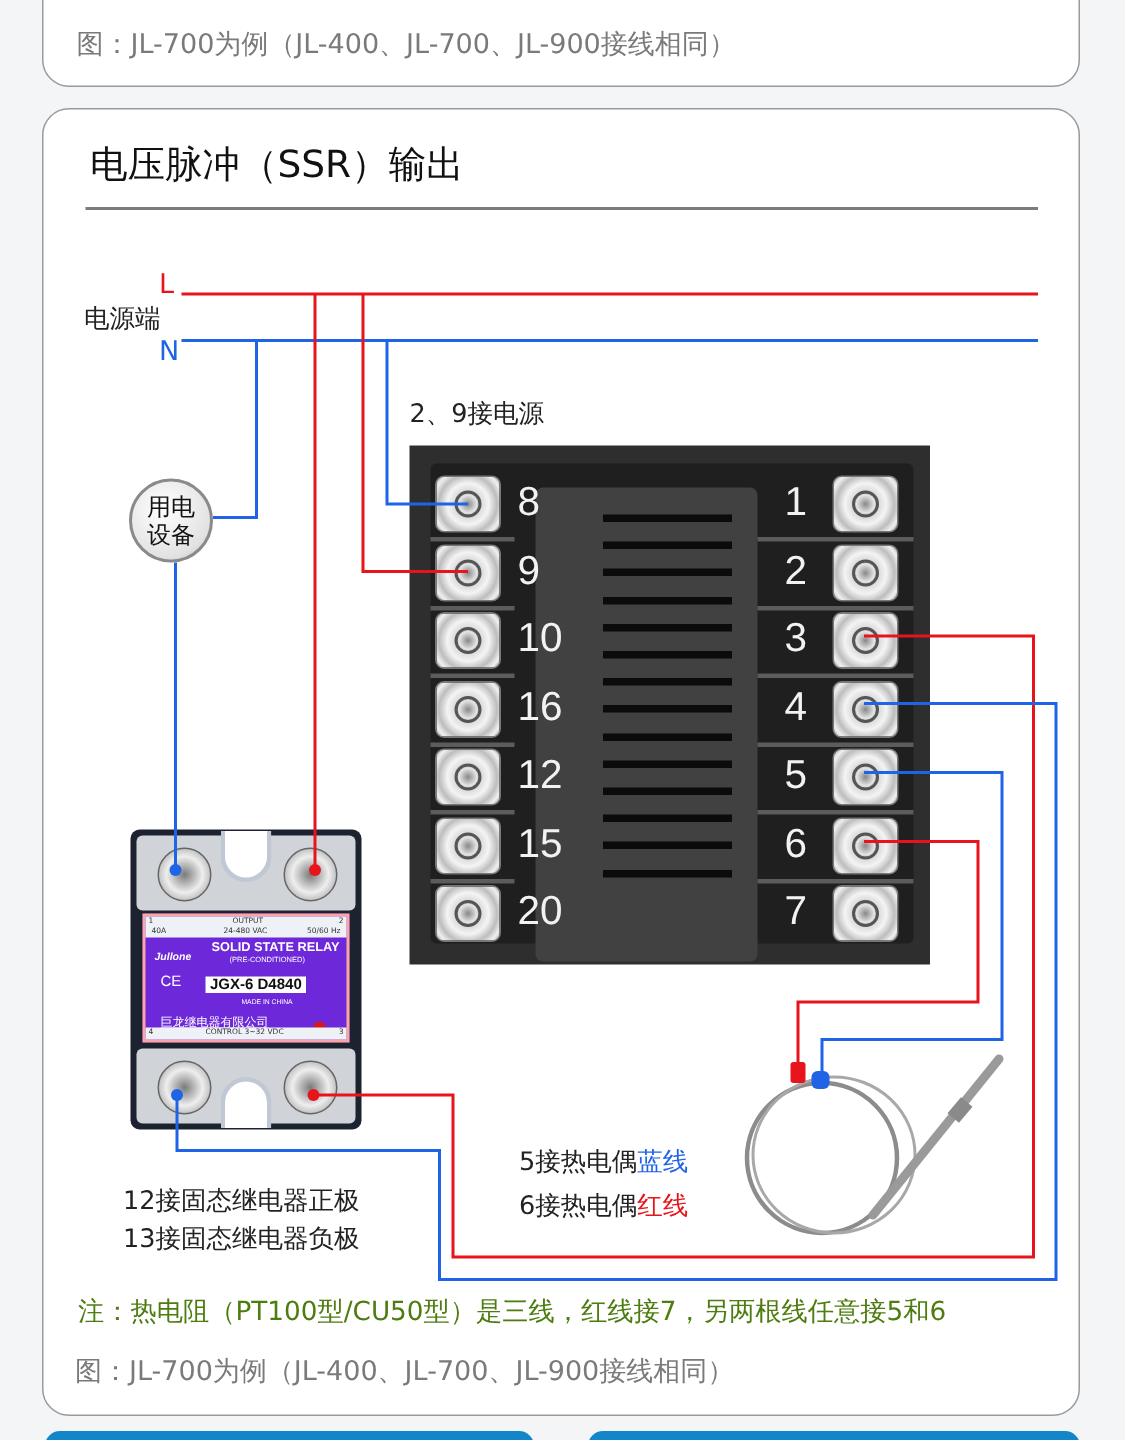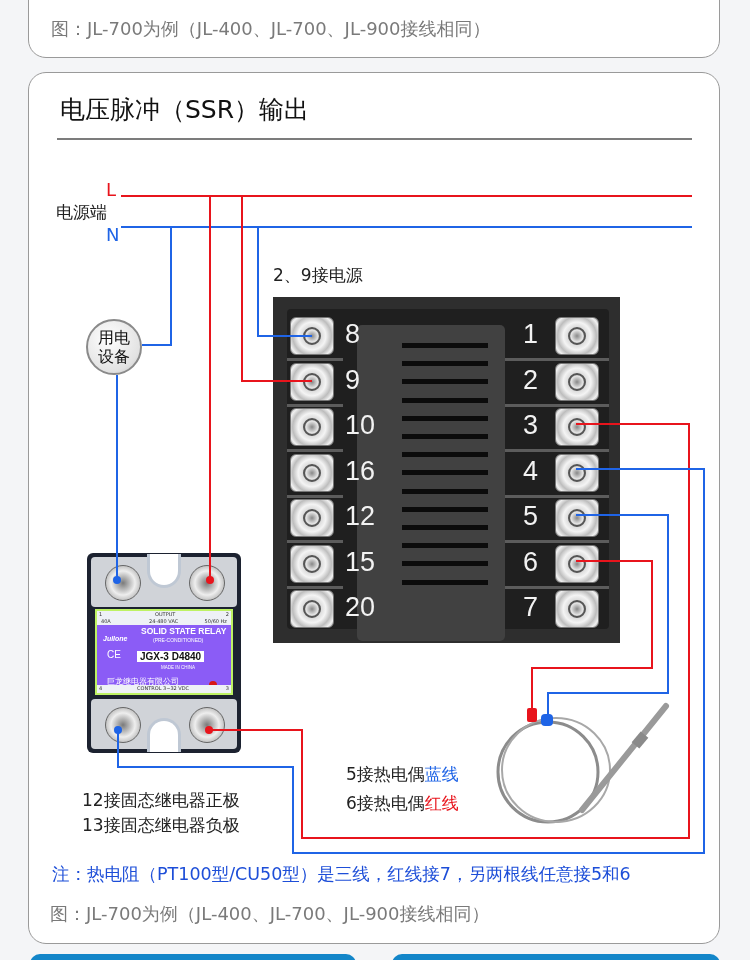--- a/index.html
+++ b/index.html
@@ -7,21 +7,21 @@
          font-family:"DejaVu Sans","Liberation Sans",sans-serif; }
   .card { position:absolute; background:#ffffff; border:1.5px solid #9a9a9a; border-radius:18px; box-sizing:border-box; }
   #card-top { left:28px; top:-30px; width:692px; height:88px; }
   #card-main { left:28px; top:72px; width:692px; height:872px; }
   .caption { position:absolute; color:#7a7a7a; font-size:18px; white-space:nowrap; }
   .title { position:absolute; left:60px; top:93px; font-size:25px; color:#111; white-space:nowrap; }
   .title-rule { position:absolute; left:57px; top:138px; width:635px; height:2px; background:#7c7c7c; }
   .lbl { position:absolute; font-size:17px; color:#222; white-space:nowrap; }
   .blue-t { color:#1f64e6; }
   .red-t { color:#e8141c; }
-  .note { position:absolute; left:52px; top:862px; font-size:17.5px; color:#1d4ed8; white-space:nowrap; }
+  .note { position:absolute; left:52px; top:862px; font-size:17.5px; color:#4d7c0f; white-space:nowrap; }
   .bottom-tab { position:absolute; top:954px; height:20px; background:#1386c9; border-radius:10px 10px 0 0; }
   svg { position:absolute; left:0; top:0; }
   .load-circle { position:absolute; left:86px; top:319px; width:56px; height:56px; border-radius:50%;
      background:radial-gradient(circle at 40% 35%, #ffffff 0%, #e2e2e2 70%, #bdbdbd 100%);
      border:2px solid #8a8a8a; box-sizing:border-box; display:flex; flex-direction:column;
      align-items:center; justify-content:center; font-size:16px; line-height:19px; color:#111; }
   .controller { position:absolute; left:273px; top:297px; width:347px; height:346px; background:#2e2e2e; }
   .ctrl-inner { position:absolute; left:14px; top:12px; width:322px; height:320px; background:#1f1f1f; border-radius:4px; }
   .vent-panel { position:absolute; left:70px; top:16px; width:148px; height:316px; background:#414141; border-radius:5px; }
   .vent { position:absolute; left:45px; width:86px; height:5px; background:#0b0b0b; }
@@ -31,21 +31,21 @@
   .term::before { content:""; position:absolute; left:12px; top:9px; width:18px; height:18px; border-radius:50%;
      border:2px solid #555; box-sizing:border-box; background:radial-gradient(circle,#888 0%,#e5e5e5 60%,#777 100%); }
   .tnum { position:absolute; color:#f2f2f2; font-size:27px; font-family:"Liberation Sans",sans-serif; }
   .row-sep { position:absolute; height:3px; background:#5c5c5c; }
   .ssr { position:absolute; left:87px; top:553px; width:154px; height:200px; background:#1c2230; border-radius:6px; }
   .ssr-top, .ssr-bot { position:absolute; left:4px; width:146px; height:50px; background:#d0d3d8; border-radius:4px; }
   .ssr-top { top:4px; } .ssr-bot { top:146px; }
   .ssr-screw { position:absolute; width:34px; height:34px; border-radius:50%; top:8px;
      background:radial-gradient(circle,#7a7a7a 0%,#eee 50%,#8a8a8a 100%); border:1px solid #666; }
   .ssr-notch { position:absolute; left:56px; width:34px; height:34px; border-radius:17px; background:#ffffff; border:3px solid #bfc8d4; box-sizing:border-box; }
-  .ssr-label { position:absolute; left:8px; top:56px; width:138px; height:86px; background:#8b5cf6; border:2px solid #bef264; box-sizing:border-box; }
+  .ssr-label { position:absolute; left:8px; top:56px; width:138px; height:86px; background:#6d28d9; border:2px solid #fca5a5; box-sizing:border-box; }
   .ssr-strip { position:absolute; left:0; width:100%; height:14px; background:#eef1f6; color:#333; font-size:5px; }
   .ssr-t { position:absolute; color:#fff; white-space:nowrap; font-family:"Liberation Sans",sans-serif; }
   .ssr-model { position:absolute; left:40px; top:40px; background:#fff; color:#111; font-weight:bold; font-size:10px; padding:0 3px; font-family:"Liberation Sans",sans-serif; }
   .led { position:absolute; right:14px; top:70px; width:8px; height:8px; border-radius:50%; background:#d81818; }
 </style>
 </head>
 <body>
 
 <div class="card" id="card-top">
   <div class="caption" style="left:22px;top:46px;">图：JL-700为例（JL-400、JL-700、JL-900接线相同）</div>
@@ -139,21 +139,21 @@
       <span style="position:absolute;left:58px;top:0;">OUTPUT</span>
       <span style="position:absolute;right:2px;top:0;">2</span>
       <span style="position:absolute;left:4px;top:7px;">40A</span>
       <span style="position:absolute;left:52px;top:7px;">24-480 VAC</span>
       <span style="position:absolute;right:4px;top:7px;">50/60 Hz</span>
     </div>
     <div class="ssr-t" style="left:44px;top:15px;font-size:8.5px;font-weight:bold;">SOLID STATE RELAY</div>
     <div class="ssr-t" style="left:6px;top:24px;font-size:7px;font-style:italic;font-weight:bold;">Jullone</div>
     <div class="ssr-t" style="left:56px;top:26px;font-size:5px;">(PRE-CONDITIONED)</div>
     <div class="ssr-t" style="left:10px;top:38px;font-size:10px;">CE</div>
-    <div class="ssr-model">JGX-3 D4840</div>
+    <div class="ssr-model">JGX-6 D4840</div>
     <div class="ssr-t" style="left:64px;top:54px;font-size:4.5px;">MADE IN CHINA</div>
     <div class="ssr-t" style="left:10px;top:65px;font-size:8px;text-decoration:underline;">巨龙继电器有限公司</div>
     <div class="led"></div>
     <div class="ssr-strip" style="bottom:0;height:8px;">
       <span style="position:absolute;left:2px;top:0;">4</span>
       <span style="position:absolute;left:40px;top:0;">CONTROL 3~32 VDC</span>
       <span style="position:absolute;right:2px;top:0;">3</span>
     </div>
   </div>
   <div class="ssr-bot">

